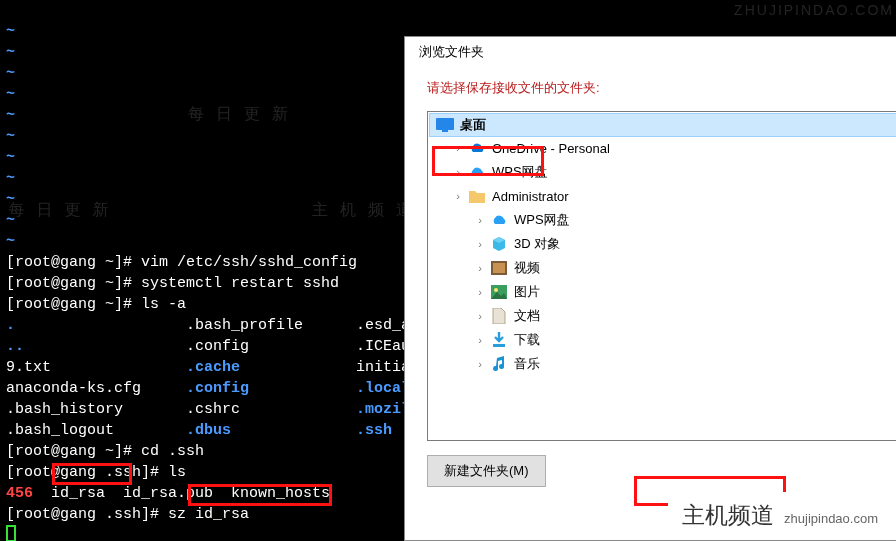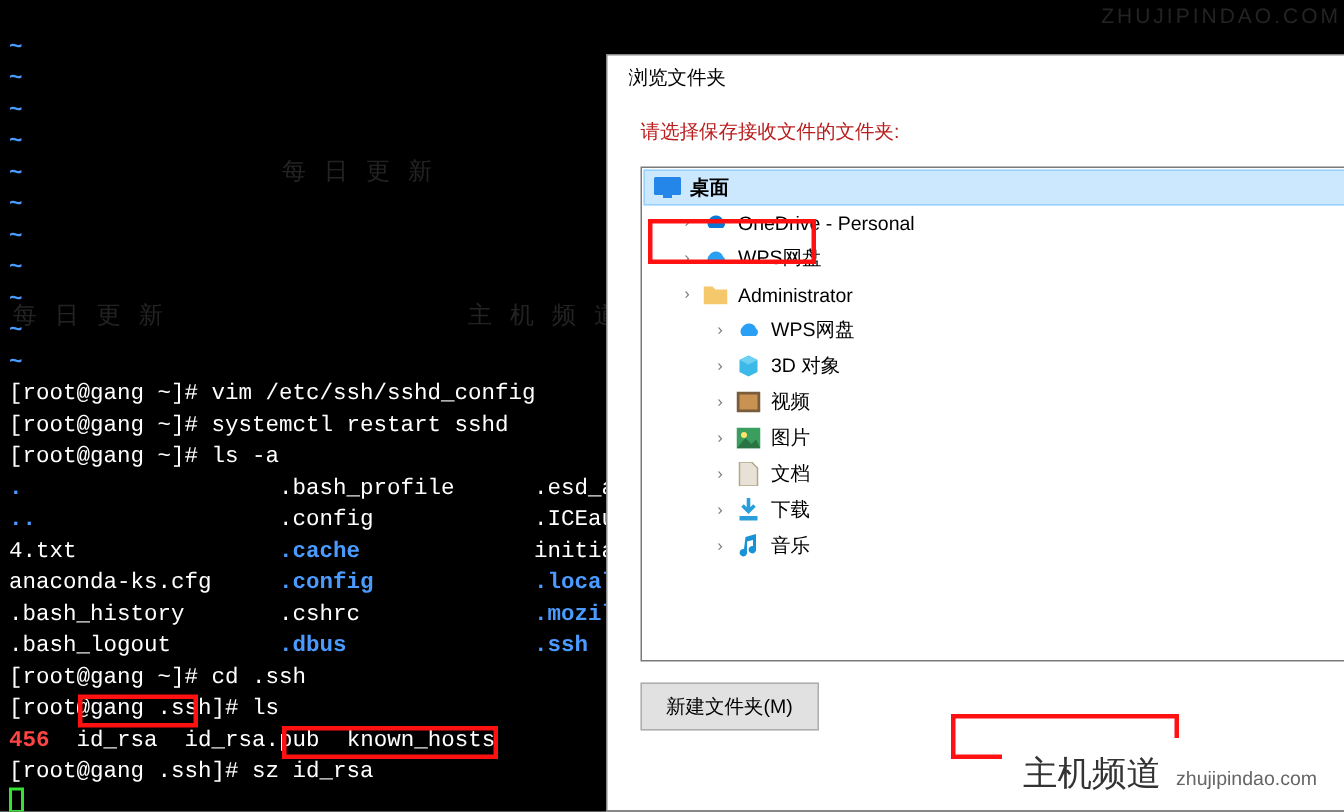--- a/index.html
+++ b/index.html
@@ -154,21 +154,21 @@
 <span class="blue">~</span>
 <span class="blue">~</span>
 <span class="blue">~</span>
 <span class="blue">~</span>
 <span class="blue">~</span>
 <span><span>[root@gang ~]# </span><span>vim /etc/ssh/sshd_config</span></span>
 <span><span>[root@gang ~]# </span><span>systemctl restart sshd</span></span>
 <span><span>[root@gang ~]# </span><span>ls -a</span></span>
 <span><span class="blue" style="display:inline-block;width:180px">.</span><span style="display:inline-block;width:170px">.bash_profile</span><span>.esd_auth</span></span>
 <span><span class="blue" style="display:inline-block;width:180px">..</span><span style="display:inline-block;width:170px">.config</span><span>.ICEauthority</span></span>
-<span><span style="display:inline-block;width:180px">4.txt</span><span class="blue" style="display:inline-block;width:170px">.cache</span><span>initial-setup-ks.cfg</span></span>
+<span><span style="display:inline-block;width:180px">9.txt</span><span class="blue" style="display:inline-block;width:170px">.cache</span><span>initial-setup-ks.cfg</span></span>
 <span><span style="display:inline-block;width:180px">anaconda-ks.cfg</span><span class="blue" style="display:inline-block;width:170px">.config</span><span class="blue">.local</span></span>
 <span><span style="display:inline-block;width:180px">.bash_history</span><span style="display:inline-block;width:170px">.cshrc</span><span class="blue">.mozilla</span></span>
 <span><span style="display:inline-block;width:180px">.bash_logout</span><span class="blue" style="display:inline-block;width:170px">.dbus</span><span class="blue">.ssh</span></span>
 <span><span>[root@gang ~]# </span><span>cd .ssh</span></span>
 <span><span>[root@gang .ssh]# </span><span>ls</span></span>
 <span><span class="red">456</span>  <span>id_rsa</span>  <span>id_rsa.pub</span>  <span>known_hosts</span></span>
 <span><span>[root@gang .ssh]# </span><span>sz id_rsa</span></span>
 <span class="cursor-block"></span>
 </div>
 

